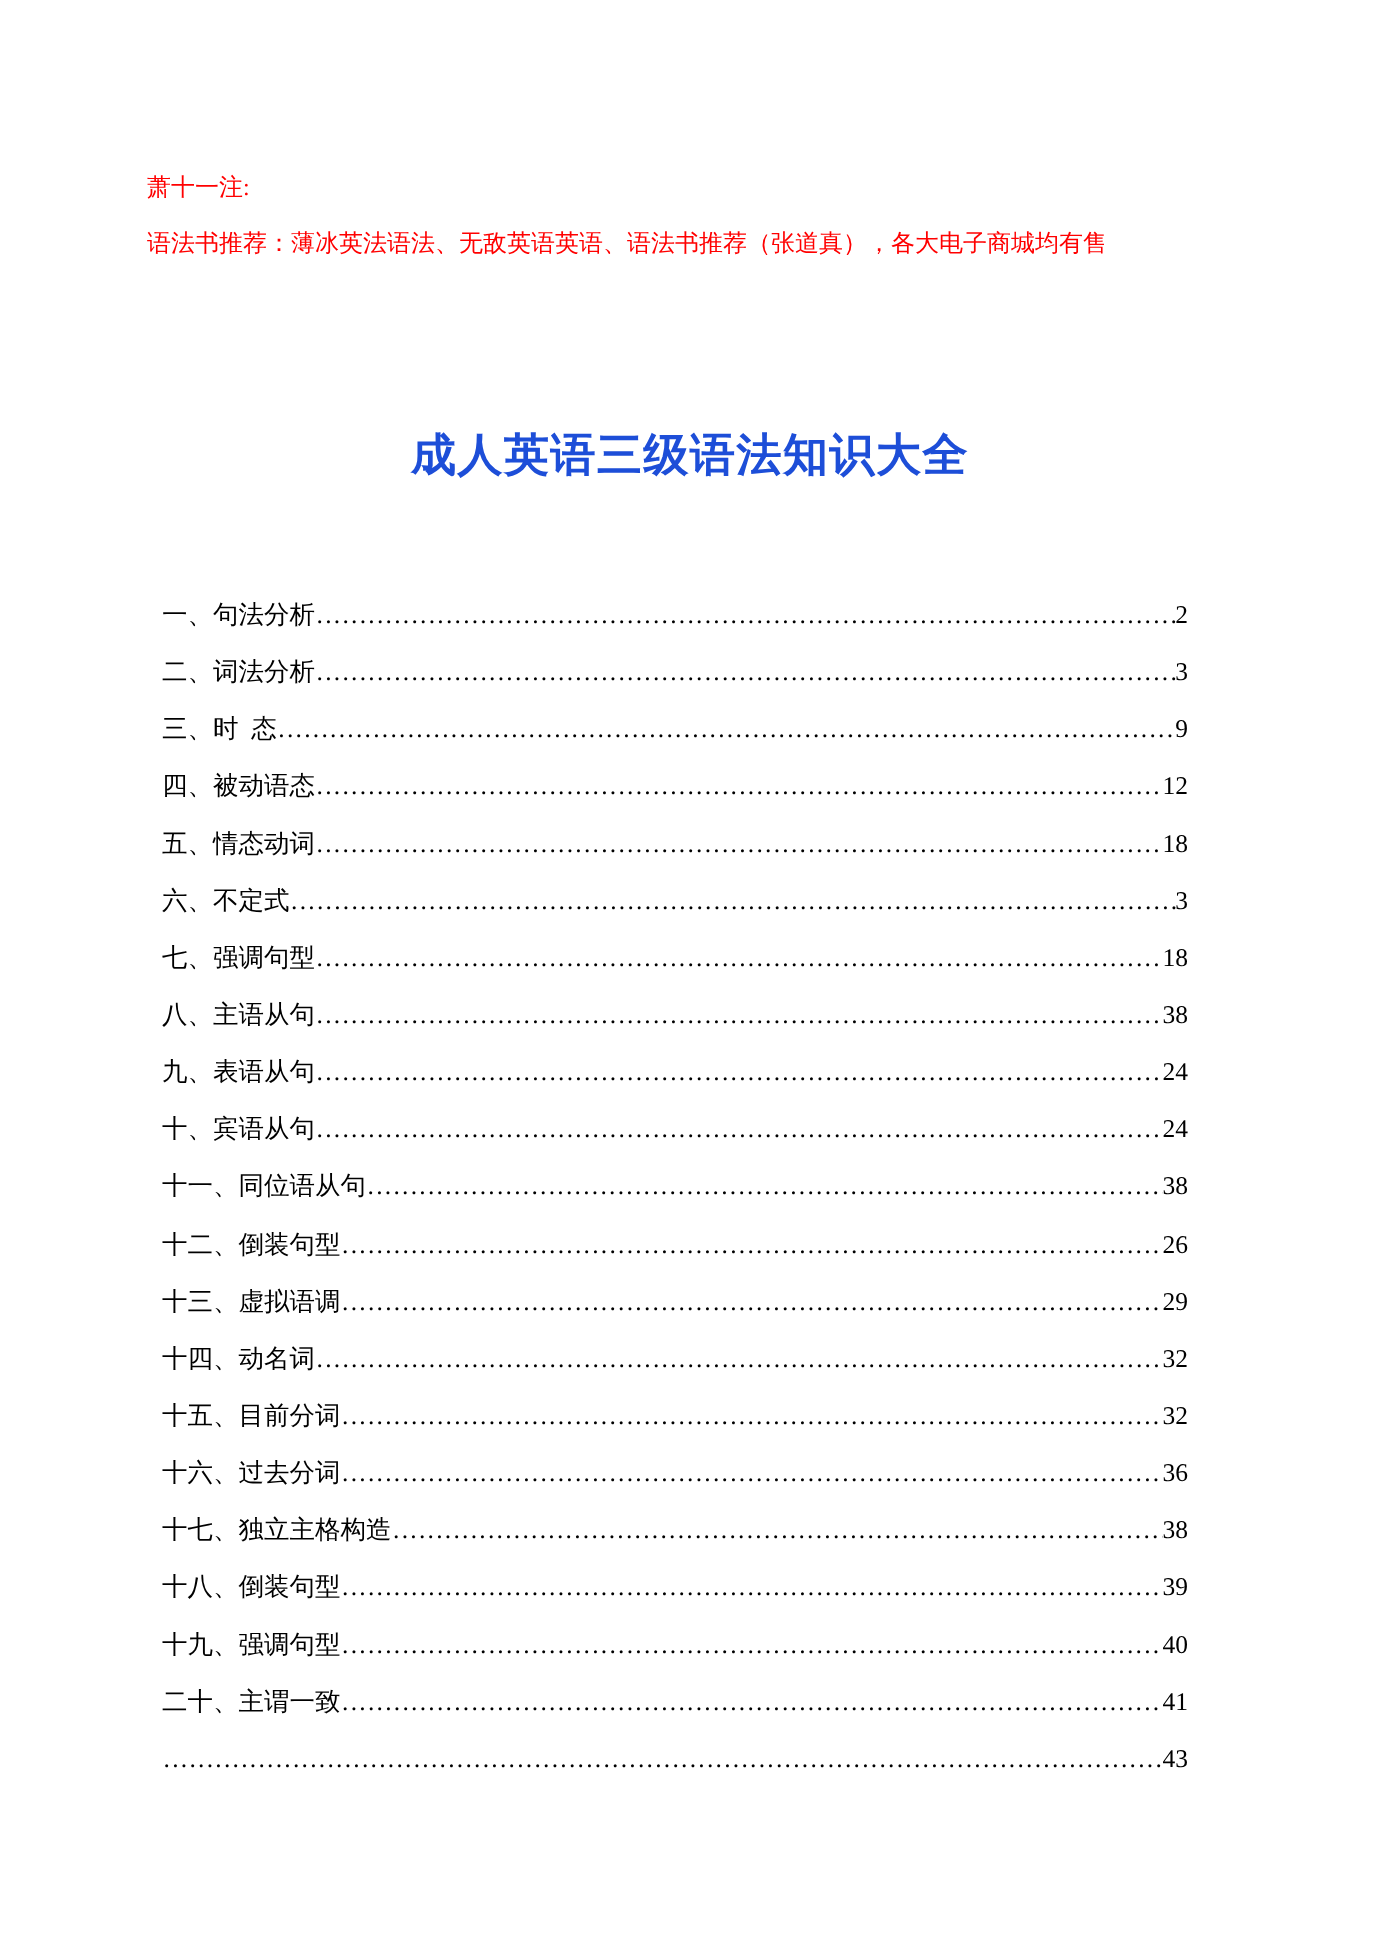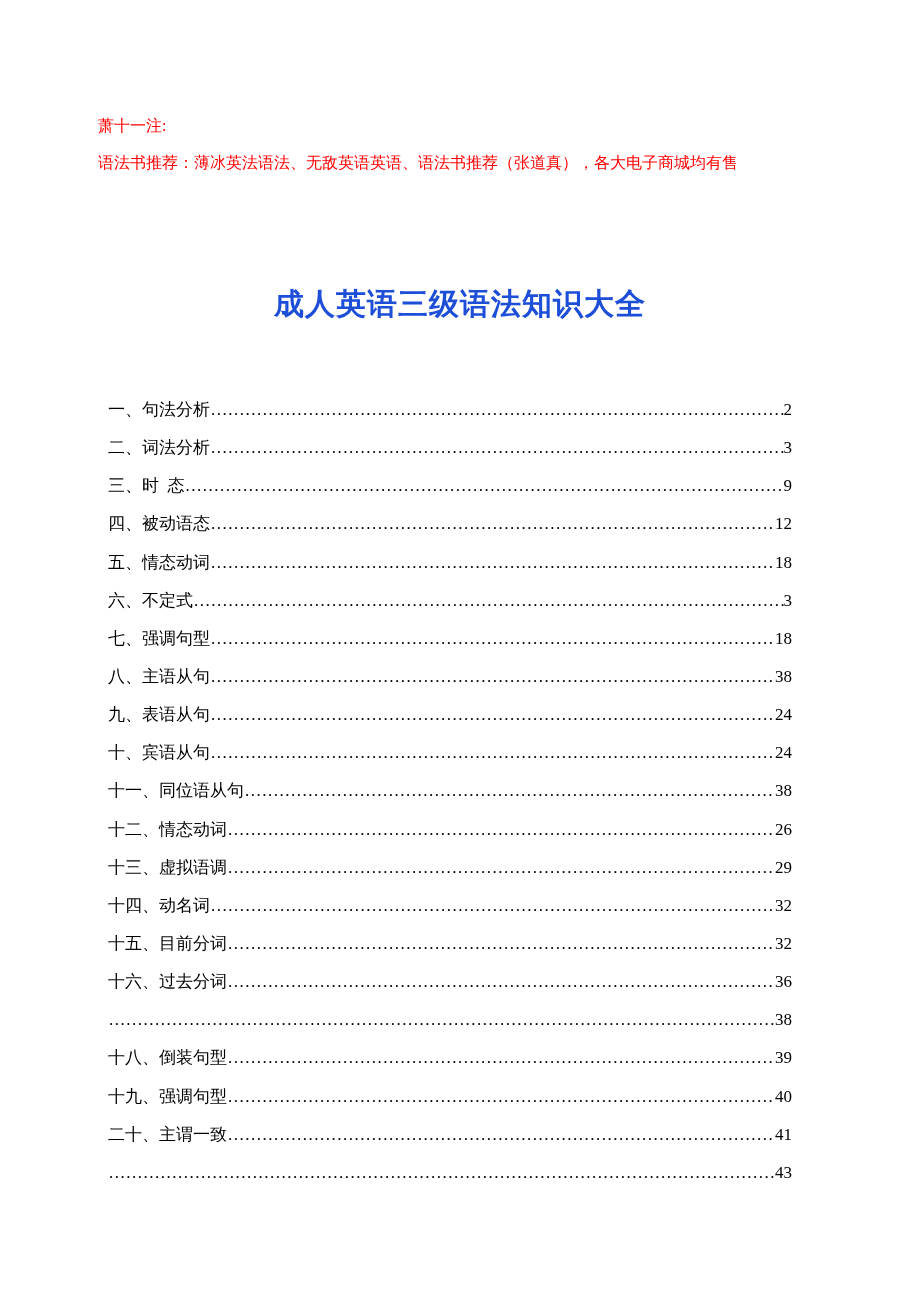--- a/index.html
+++ b/index.html
@@ -105,21 +105,21 @@
     <span class="toc-page">24</span>
   </div>
 
   <div class="toc-row">
     <span class="toc-label">十一、同位语从句</span>
     <span class="toc-dots">............................................................................................................................................................................................................................................................................................................</span>
     <span class="toc-page">38</span>
   </div>
 
   <div class="toc-row">
-    <span class="toc-label">十二、情态动词</span>
+    <span class="toc-label">十二、倒装句型</span>
     <span class="toc-dots">............................................................................................................................................................................................................................................................................................................</span>
     <span class="toc-page">26</span>
   </div>
 
   <div class="toc-row">
     <span class="toc-label">十三、虚拟语调</span>
     <span class="toc-dots">............................................................................................................................................................................................................................................................................................................</span>
     <span class="toc-page">29</span>
   </div>
 
@@ -135,20 +135,21 @@
     <span class="toc-page">32</span>
   </div>
 
   <div class="toc-row">
     <span class="toc-label">十六、过去分词</span>
     <span class="toc-dots">............................................................................................................................................................................................................................................................................................................</span>
     <span class="toc-page">36</span>
   </div>
 
   <div class="toc-row">
+    <span class="toc-label">十七、独立主格构造</span>
     <span class="toc-dots">............................................................................................................................................................................................................................................................................................................</span>
     <span class="toc-page">38</span>
   </div>
 
   <div class="toc-row">
     <span class="toc-label">十八、倒装句型</span>
     <span class="toc-dots">............................................................................................................................................................................................................................................................................................................</span>
     <span class="toc-page">39</span>
   </div>
 

